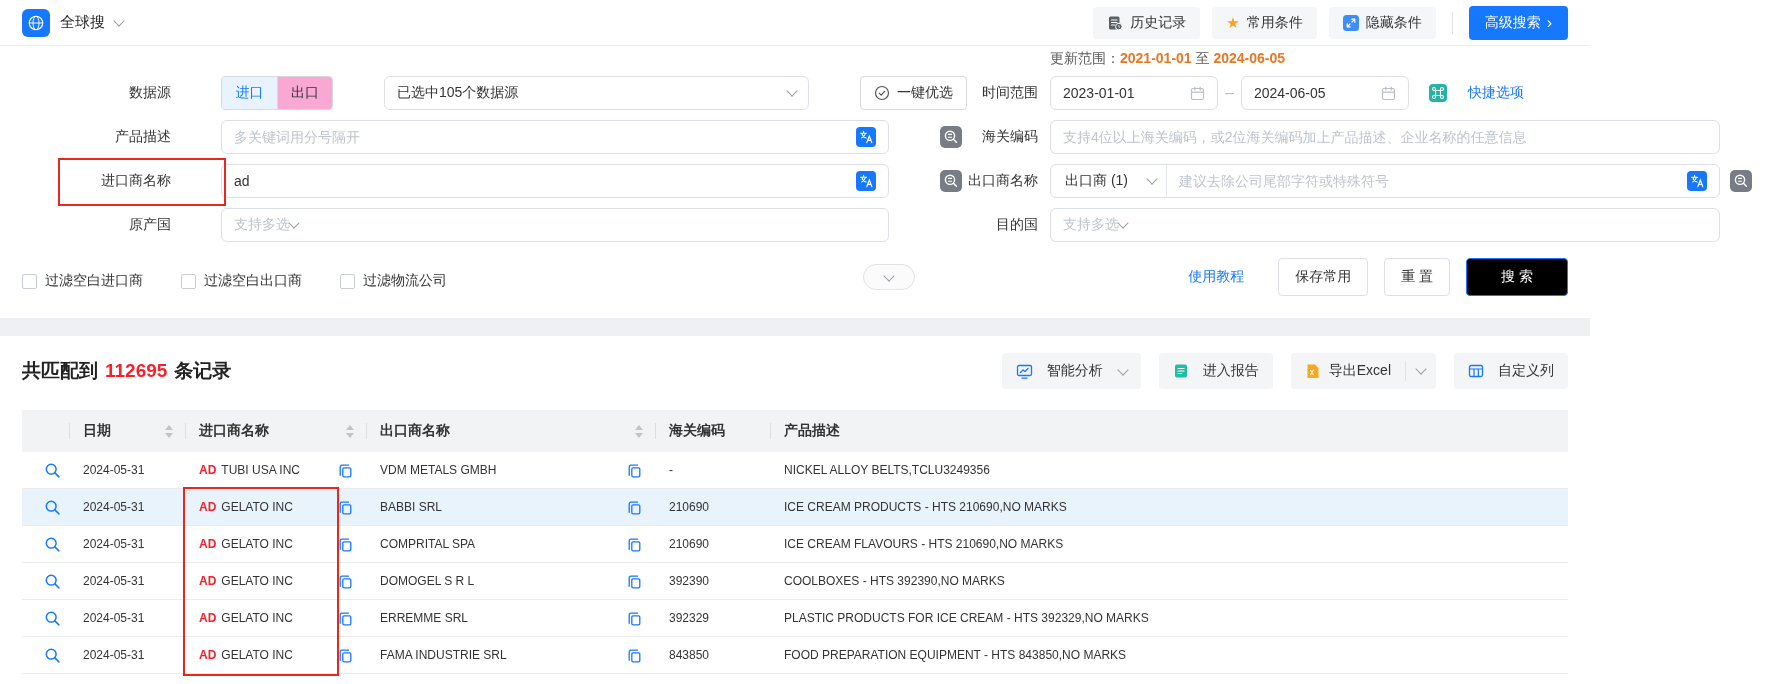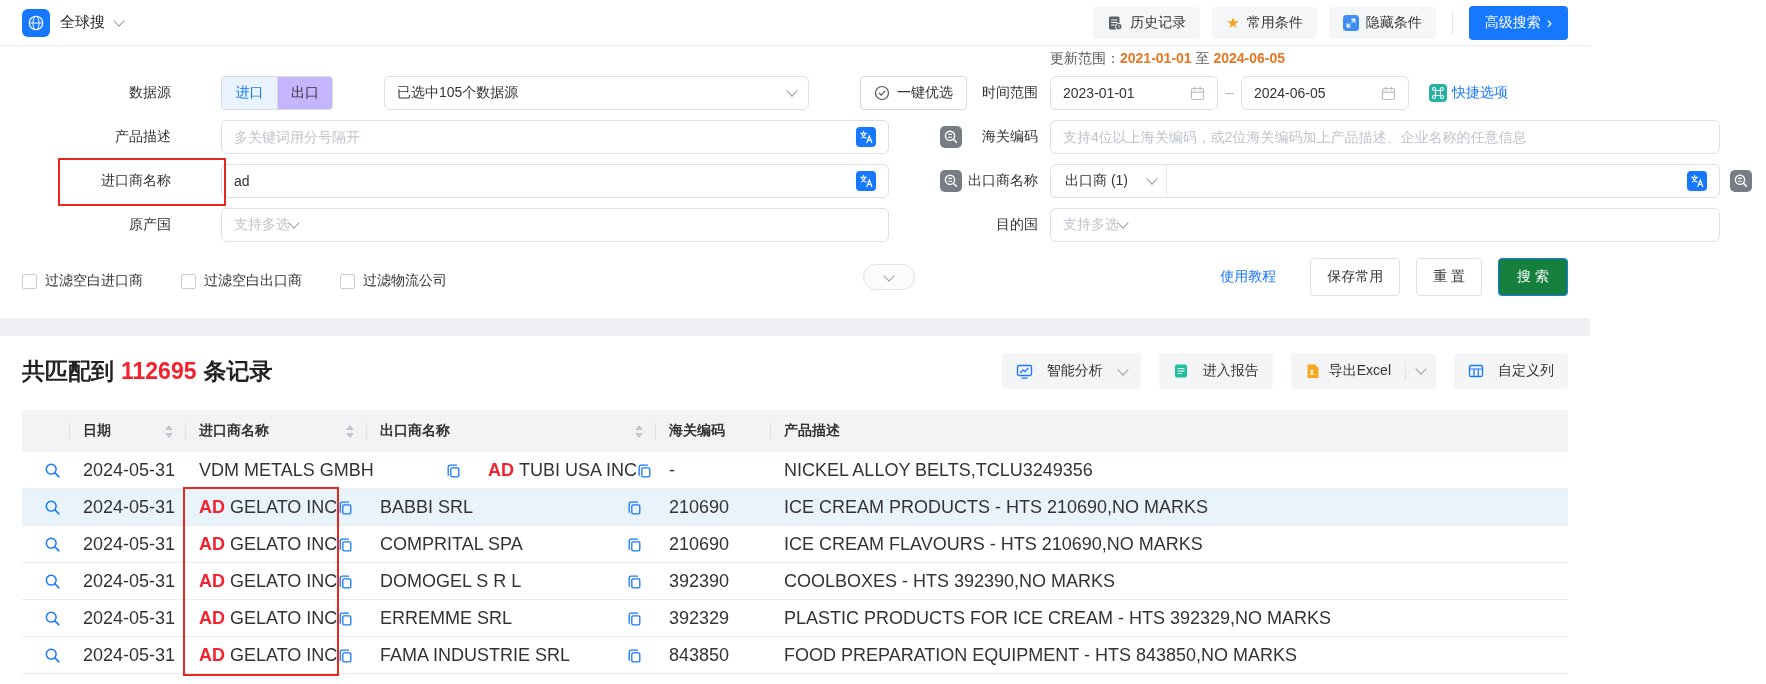--- a/index.html
+++ b/index.html
@@ -39,32 +39,32 @@
   .field { height:34px; border:1px solid #dcdfe6; border-radius:6px; background:#fff;
     display:flex; align-items:center; padding:0 12px; font-size:14px; color:#333; }
   .field input { border:none; outline:none; flex:1; font:inherit; color:#333; background:transparent; min-width:0; }
   .field input::placeholder { color:#bfc4cc; }
   .ph { color:#bfc4cc; }
   .ml9 { margin-left:9px; } .ml12 { margin-left:12px; }
   .w668 { width:668px; } .w670 { width:670px; }
 
   .seg { display:flex; height:34px; border:1px solid #d9d9d9; border-radius:4px; overflow:hidden; margin-left:9px; }
   .seg-item { width:55px; display:flex; align-items:center; justify-content:center; font-size:14px;
-    background:#c4b5fd; color:#333; cursor:pointer; }
+    background:#f9a8d4; color:#333; cursor:pointer; }
   .seg-item.active { background:#e8f3ff; color:#1677ff; }
   .seg-item + .seg-item { border-left:1px solid #d9d9d9; }
   .ds-select { width:425px; margin-left:10px; justify-content:space-between; cursor:pointer; }
   .optimize-btn { height:34px; margin-left:10px; border:1px solid #d9d9d9; border-radius:4px;
     display:flex; align-items:center; gap:7px; padding:0 13px; font-size:14px; cursor:pointer; background:#fff; }
   .icon-after { margin-left:10px; flex:none; display:flex; cursor:pointer; }
   .trans-ic { margin-left:auto; flex:none; display:flex; cursor:pointer; }
 
   .date-box { width:168px; justify-content:space-between; cursor:pointer; }
   .date-dash { color:#b9bec7; margin:0 7px; }
-  .quick-opt { display:flex; align-items:center; gap:5px; margin-left:20px; cursor:pointer; }
+  .quick-opt { display:flex; align-items:center; gap:21px; margin-left:20px; cursor:pointer; }
   .quick-opt span { color:#1677ff; font-size:14px; }
 
   .exp-combo { width:670px; padding:0; }
   .exp-type { width:116px; height:100%; display:flex; align-items:center; justify-content:space-between;
     padding:0 10px 0 14px; border-right:1px solid #e3e6eb; cursor:pointer; flex:none;text-align:center; }
   .exp-input { flex:1; display:flex; align-items:center; padding:0 12px; min-width:0; }
 
   .select-field { cursor:pointer; }
 
   .checkbox-row { position:absolute; left:22px; top:226px; display:flex; gap:38px; align-items:center; }
@@ -73,29 +73,29 @@
 
   .collapse-pill { position:absolute; left:863px; top:218px; width:52px; height:26px;
     border:1px solid #e2e2e2; border-radius:14px; background:#fbfbfb; display:flex;
     align-items:center; justify-content:center; cursor:pointer; }
   .collapse-pill .chev { margin-top:-3px; }
 
   .form-actions { position:absolute; right:22px; top:212px; height:38px; display:flex; align-items:center; }
   .tutorial { color:#1677ff; font-size:14px; cursor:pointer; margin-right:18px; }
   .act-btn { height:38px; border:1px solid #dcdfe6; border-radius:4px; background:#fff;
     font-size:14px; color:#333; display:flex; align-items:center; padding:0 16px; cursor:pointer; margin-left:16px; }
-  .search-btn { background:#15803d; border-color:#1677ff; color:#fff; padding:0 18px; }
+  .search-btn { background:#000000; border-color:#1677ff; color:#fff; padding:0 34px; }
 
   .panel-gap { position:absolute; top:318px; left:0; right:0; height:18px; background:#eef0f4; }
 
   
   .results-panel { position:absolute; top:336px; left:0; right:0; bottom:0; background:#fff; }
   .results-header { position:absolute; top:14px; left:22px; right:22px; height:42px;
     display:flex; align-items:center; }
-  .summary { font-size:23px; font-weight:bold; color:#222; }
+  .summary { font-size:19px; font-weight:bold; color:#222; }
   .summary .count { color:#f5222d; margin:0 7px; }
   .results-toolbar { margin-left:auto; display:flex; align-items:center; }
   .rt-btn { height:36px; background:#f3f5f7; border-radius:4px; display:flex; align-items:center;
     gap:14px; padding:0 14px; font-size:14px; color:#333; cursor:pointer; margin-left:18px;font-family:Liberation Serif, serif; }
   .rt-btn .chev { margin-top:-2px; margin-left:2px; }
   .export-group { display:flex; align-items:stretch; background:#f3f5f7; border-radius:4px; margin-left:18px; height:36px; }
   .export-main { display:flex; align-items:center; gap:8px; padding:0 14px; font-size:14px; cursor:pointer; }
   .export-sep { width:1px; background:#dfe2e6; margin:8px 0; }
   .export-caret { display:flex; align-items:center; padding:0 11px; cursor:pointer; }
 
@@ -106,21 +106,21 @@
   .th + .th::before { content:''; position:absolute; left:0; top:13px; height:16px; width:1px; background:#dcdee2; }
   .c0 { width:47px; padding-left:0; justify-content:center; flex:none; }
   .c1 { width:116px; flex:none; } .c2 { width:181px; flex:none; }
   .c3 { width:289px; flex:none; } .c4 { width:115px; flex:none; } .c5 { flex:1; min-width:0; }
   .sorter { display:inline-flex; flex-direction:column; gap:3px; margin-left:auto; margin-right:12px; }
   .car { width:0; height:0; border-left:4.5px solid transparent; border-right:4.5px solid transparent; }
   .car-up { border-bottom:5px solid #c0c4cc; }
   .car-down { border-top:5px solid #c0c4cc; }
 
   .tr { height:37px; display:flex; align-items:center; border-bottom:1px solid #ececec;
-    font-size:18px; color:#333; background:#fff; }
+    font-size:12px; color:#333; background:#fff; }
   .tr.hl { background:#e9f3fc; }
   .td { height:100%; display:flex; align-items:center; padding-left:14px; overflow:hidden; white-space:nowrap; }
   .td.with-copy { justify-content:space-between; padding-right:13px; }
   .imp-hl { color:#f5222d; font-weight:bold; }
   .imp-rest { margin-left:5px; }
   .ic-btn { display:flex; cursor:pointer; flex:none; }
 
   .annot { position:absolute; border:2px solid #e8281e; z-index:6; pointer-events:none; }
   .annot-1 { left:58px; top:112px; width:168px; height:48px; }
   .annot-2 { left:183px; top:151px; width:156px; height:189px; }
@@ -289,20 +289,21 @@
     </div>
 
     <div class="f-row row-r t3">
       <span class="f-label-r">出口商名称</span>
       <div class="field exp-combo ml12">
         <div class="exp-type">
           <span>出口商 (1)</span>
           <span class="chev"></span>
         </div>
         <div class="exp-input">
+          <input placeholder="建议去除公司尾部字符或特殊符号" style="">
           <span class="trans-ic">
             <svg width="20" height="20" viewBox="0 0 20 20">
                 <rect width="20" height="20" rx="4" fill="#1677ff"></rect>
                 <path d="M4.6 6.2h6M7.6 4.4v1.8M5.6 11c1.8-.8 3.4-2.6 3.8-4.6M6 6.8c.5 2 2.2 3.7 4.1 4.3" stroke="#fff" stroke-width="1.1" fill="none" stroke-linecap="round"></path>
                 <path d="M10.8 15.6L13.3 9l2.5 6.6M11.8 13.4h3.1" stroke="#fff" stroke-width="1.2" fill="none" stroke-linecap="round"></path>
               </svg>
           </span>
         </div>
       </div>
       <span class="icon-after">
@@ -451,31 +452,31 @@
           <div class="tr">
     <div class="td c0">
       <span class="ic-btn">
         <svg width="17" height="17" viewBox="0 0 17 17">
                   <circle cx="7.2" cy="7.2" r="4.9" stroke="#1677ff" stroke-width="1.5" fill="none"></circle>
                   <path d="M10.9 10.9l4 4" stroke="#1677ff" stroke-width="1.5" stroke-linecap="round"></path>
                 </svg>
       </span>
     </div>
     <div class="td c1">2024-05-31</div>
+    <div class="td c2 with-copy">
+      <span><span class="imp-hl">AD</span><span class="imp-rest">TUBI USA INC</span></span>
+      <span class="ic-btn">
+        <svg width="15" height="15" viewBox="0 0 15 15">
+                  <rect x="4.8" y="4.8" width="8" height="9" rx="1.3" stroke="#1677ff" stroke-width="1.3" fill="none"></rect>
+                  <path d="M10.5 2.2H3.8A1.6 1.6 0 0 0 2.2 3.8v8.5" stroke="#1677ff" stroke-width="1.3" fill="none" stroke-linecap="round"></path>
+                </svg>
+      </span>
+    </div>
     <div class="td c3 with-copy">
       <span>VDM METALS GMBH</span>
-      <span class="ic-btn">
-        <svg width="15" height="15" viewBox="0 0 15 15">
-                  <rect x="4.8" y="4.8" width="8" height="9" rx="1.3" stroke="#1677ff" stroke-width="1.3" fill="none"></rect>
-                  <path d="M10.5 2.2H3.8A1.6 1.6 0 0 0 2.2 3.8v8.5" stroke="#1677ff" stroke-width="1.3" fill="none" stroke-linecap="round"></path>
-                </svg>
-      </span>
-    </div>
-    <div class="td c2 with-copy">
-      <span><span class="imp-hl">AD</span><span class="imp-rest">TUBI USA INC</span></span>
       <span class="ic-btn">
         <svg width="15" height="15" viewBox="0 0 15 15">
                   <rect x="4.8" y="4.8" width="8" height="9" rx="1.3" stroke="#1677ff" stroke-width="1.3" fill="none"></rect>
                   <path d="M10.5 2.2H3.8A1.6 1.6 0 0 0 2.2 3.8v8.5" stroke="#1677ff" stroke-width="1.3" fill="none" stroke-linecap="round"></path>
                 </svg>
       </span>
     </div>
     <div class="td c4">-</div>
     <div class="td c5">NICKEL ALLOY BELTS,TCLU3249356</div>
   </div>

